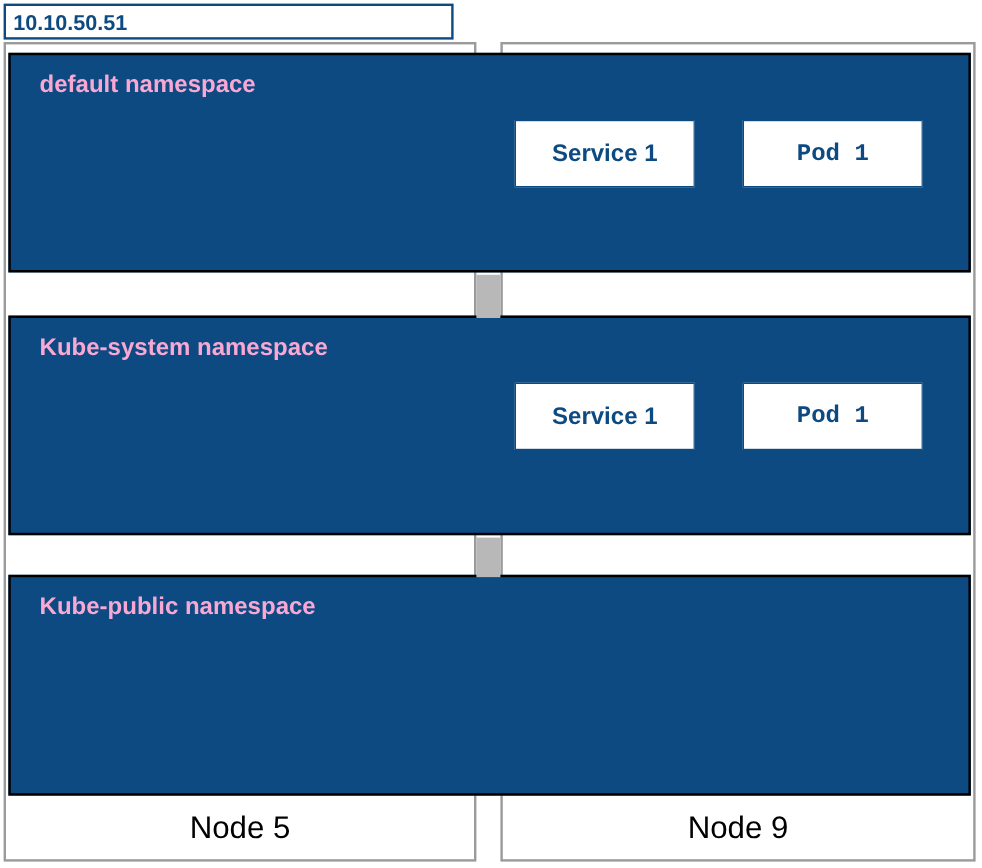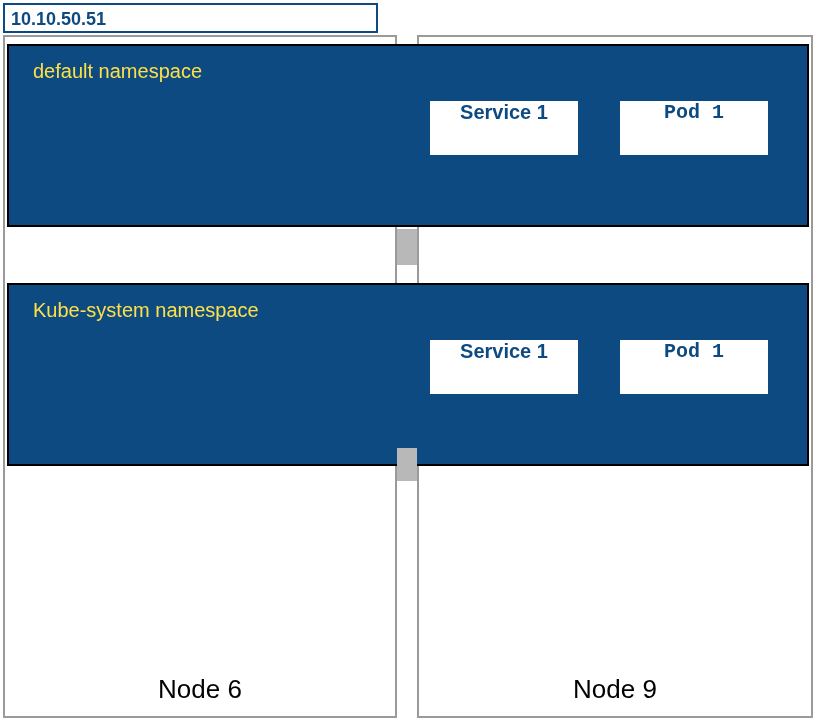--- a/index.html
+++ b/index.html
@@ -68,37 +68,38 @@
     
     .ns-row {
       position: absolute;
       left: 7px;
       width: 802px;
       background: #0d4a82;
       border: 2px solid #000;
       height: 183px;
     }
     .ns-default { top: 44px; }
-    .ns-system  { top: 263px; margin-top: 20px; }
+    .ns-system  { top: 263px; }
     .ns-public  { top: 479px; height: 184px; }
     .ns-title {
-      color: #fde047;
-      font-weight: normal;
+      color: #f9a8d4;
+      font-weight: bold;
       font-size: 20px;
       padding: 14px 16px 0 24px;
     }
     
     .res-box {
       position: absolute;
       background: #ffffff;
       border: 1px solid #0d4a82;
       color: #0d4a82;
       font-weight: bold;
       font-size: 20px;
       display: flex;
+      align-items: center;
       justify-content: center;
       height: 56px;
       width: 150px;
       top: 54px;
     }
     .svc-box { left: 420px; }
     .pod-box { left: 610px; font-family: Liberation Mono, monospace; }
     
     .vgap {
       position: absolute;
@@ -113,21 +114,21 @@
 </head>
 <body>
 
 <div class="diagram">
 
   <div class="ip-box ip-left">
     <span>10.10.50.51</span>
   </div>
 
   <div class="node-col node-left">
-    <div class="node-label">Node 6</div>
+    <div class="node-label">Node 5</div>
   </div>
   <div class="node-col node-right">
     <div class="node-label">Node 9</div>
   </div>
 
   <div class="ns-row ns-default">
     <div class="ns-title">default namespace</div>
     <div class="res-box svc-box">
       <span>Service 1</span>
     </div>
@@ -139,17 +140,20 @@
   <div class="ns-row ns-system">
     <div class="ns-title">Kube-system namespace</div>
     <div class="res-box svc-box">
       <span>Service 1</span>
     </div>
     <div class="res-box pod-box">
       <span>Pod 1</span>
     </div>
   </div>
 
+  <div class="ns-row ns-public">
+    <div class="ns-title">Kube-public namespace</div>
+  </div>
 
   <div class="vgap vgap-1"></div>
   <div class="vgap vgap-2"></div>
 
 </div>
 
 </body></html>

